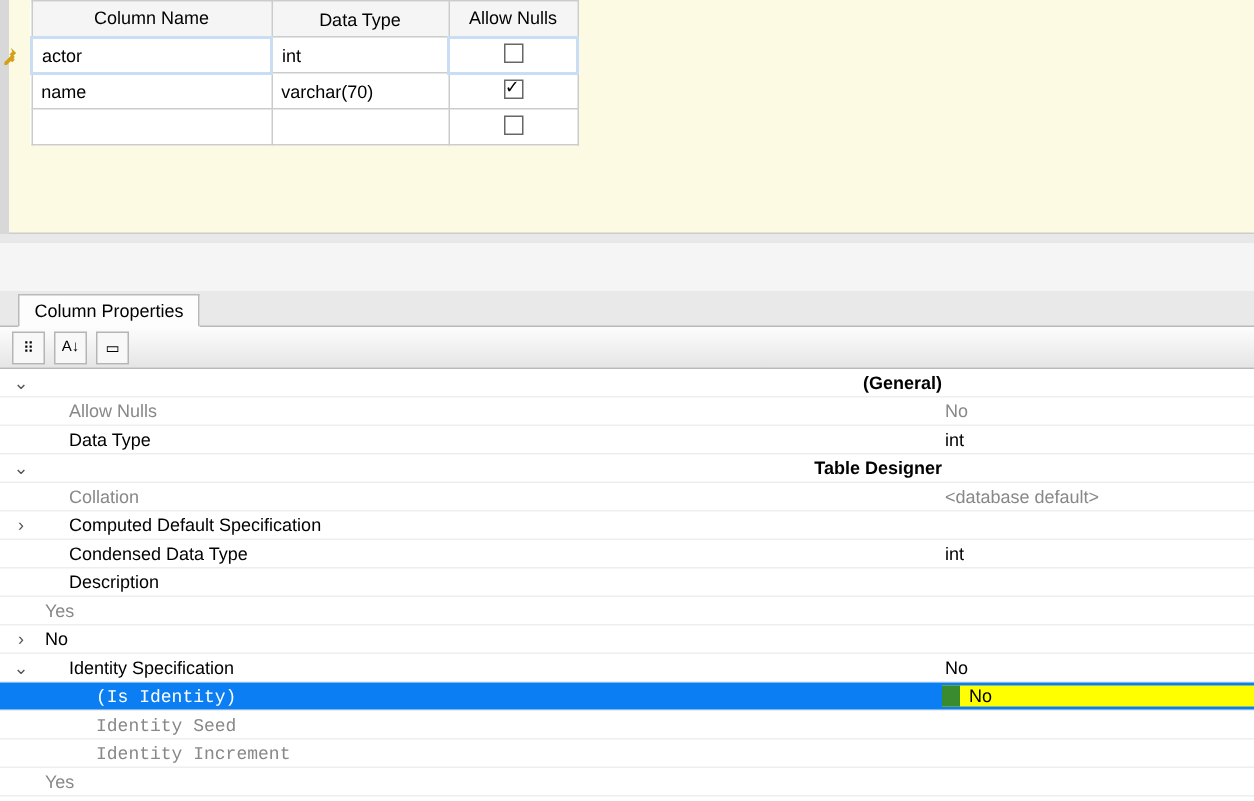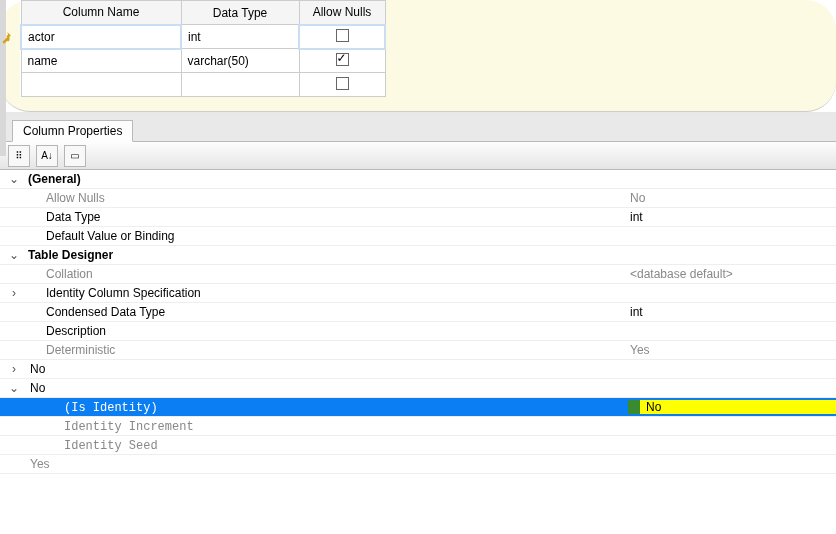--- a/index.html
+++ b/index.html
@@ -1,44 +1,44 @@
 <!DOCTYPE html>
 <html><head>
 <meta charset="utf-8">
 <style>
   * { box-sizing: border-box; font-family: "Segoe UI", Tahoma, sans-serif; font-size: 12px; }
   html, body { margin: 0; padding: 0; width: 836px; height: 534px; background: #fff; overflow: hidden; }
-  .top-pane { height: 112px; background: #fcfae3; position: relative; border-bottom: 1px solid #ccc; border-radius: 30px; }
+  .top-pane { height: 156px; background: #fcfae3; position: relative; border-bottom: 1px solid #ccc; }
   .col-grid { position: absolute; left: 20px; top: 0; border-collapse: collapse; background: #fff; }
   .col-grid th, .col-grid td { border: 1px solid #ccc; height: 24px; padding: 2px 6px; }
   .col-grid th { background: #f5f5f5; font-weight: normal; text-align: center; }
   .col-grid th.colname { width: 160px; }
   .col-grid th.datatype { width: 118px; }
   .col-grid th.allownull { width: 86px; }
   .col-grid td.name-cell { text-align: left; }
   .col-grid td.name-cell.selected { background: #fff; border: 2px solid #c9def5; }
   .col-grid td.type-cell { text-align: left; }
   .col-grid td.check-cell { text-align: center; }
   .col-grid td.check-cell.selected { border: 2px solid #c9def5; }
   .row-indicator { position: absolute; left: 0; top: 26px; width: 18px; height: 24px; display: flex; align-items: center; justify-content: center; }
   .row-indicator svg { width: 14px; height: 14px; }
   .chk { width: 13px; height: 13px; border: 1px solid #666; display: inline-block; position: relative; background: #fff; }
   .chk.checked::after { content: "✓"; position: absolute; top: -3px; left: 0; font-size: 12px; }
   .splitter { height: 6px; background: #e8e8e8; }
   .bottom-pane { height: calc(534px - 156px - 6px); display: flex; flex-direction: column; background: #f5f5f5; }
-  .tab-strip { height: 24px; display: flex; align-items: flex-end; background: #e9e9e9; border-bottom: 1px solid #b9b9b9; padding-left: 12px; }
+  .tab-strip { height: 24px; display: flex; align-items: flex-end; background: #e9e9e9; border-bottom: 1px solid #b9b9b9; padding-left: 12px; margin-top: 32px; }
   .tab { background: #fdfdfd; border: 1px solid #b9b9b9; border-bottom: 1px solid #fdfdfd; padding: 3px 10px; position: relative; top: 1px; }
   .toolbar { height: 28px; background: linear-gradient(#fdfdfd, #e5e5e5); border-bottom: 1px solid #b9b9b9; display: flex; align-items: center; padding-left: 8px; gap: 6px; }
   .tb-btn { width: 22px; height: 22px; border: 1px solid #b5b5b5; background: #f8f8f8; display: flex; align-items: center; justify-content: center; font-size: 10px; }
   .prop-list { overflow-y: auto; background: #fff; flex: 1; }
   .prop-row { display: flex; height: 19px; align-items: center; border-bottom: 1px solid #eee; }
   .prop-row .exp { width: 28px; text-align: center; color: #555; cursor: pointer; user-select: none; }
   .prop-row .label { flex: 0 0 600px; padding-left: 0; }
   .prop-row .val { flex: 1; padding-left: 2px; }
-  .prop-row.group .label { font-weight: bold; }
+  .prop-row.group .label { font-weight: bold; text-align: right; }
   .prop-row.dim .label, .prop-row.dim .val { color: #888; }
   .prop-row.highlight { background: #0a7ef2; color: #fff; }
   .prop-row.highlight .val { background: #ffff00; color: #000; position: relative; }
   .prop-row.highlight .val::before { content: ""; position: absolute; left: 0; top: 0; width: 12px; height: 100%; background: #3a8a2f; }
   .prop-row.highlight .val span { padding-left: 16px; }
   .indent1 { padding-left: 18px !important; display: inline-block; }
   .indent2 { padding-left: 36px !important; display: inline-block; font-family: Liberation Mono, monospace; }
   .sidebar { position: absolute; left: 0; top: 0; width: 6px; height: 156px; background: #d8d8d8; }
 </style>
 </head>
@@ -60,21 +60,21 @@
       </tr>
     </thead>
     <tbody>
       <tr>
         <td class="name-cell selected">actor</td>
         <td class="type-cell">int</td>
         <td class="check-cell selected"><span class="chk"></span></td>
       </tr>
       <tr>
         <td class="name-cell">name</td>
-        <td class="type-cell">varchar(50)</td>
+        <td class="type-cell">varchar(70)</td>
         <td class="check-cell"><span class="chk checked"></span></td>
       </tr>
       <tr>
         <td class="name-cell"></td>
         <td class="type-cell"></td>
         <td class="check-cell"><span class="chk"></span></td>
       </tr>
     </tbody>
   </table>
 </div>
@@ -99,76 +99,71 @@
       <div class="prop-row dim">
         <span class="exp"></span>
         <span class="label"><span class="indent1">Allow Nulls</span></span>
         <span class="val"><span>No</span></span>
       </div>
       <div class="prop-row">
         <span class="exp"></span>
         <span class="label"><span class="indent1">Data Type</span></span>
         <span class="val"><span>int</span></span>
       </div>
-      <div class="prop-row">
-        <span class="exp"></span>
-        <span class="label"><span class="indent1">Default Value or Binding</span></span>
-        <span class="val"><span></span></span>
-      </div>
       <div class="prop-row group">
         <span class="exp">⌄</span>
         <span class="label"><span>Table Designer</span></span>
         <span class="val"><span></span></span>
       </div>
       <div class="prop-row dim">
         <span class="exp"></span>
         <span class="label"><span class="indent1">Collation</span></span>
         <span class="val"><span>&lt;database default&gt;</span></span>
       </div>
       <div class="prop-row">
         <span class="exp">›</span>
-        <span class="label"><span class="indent1">Identity Column Specification</span></span>
+        <span class="label"><span class="indent1">Computed Default Specification</span></span>
         <span class="val"><span></span></span>
       </div>
       <div class="prop-row">
         <span class="exp"></span>
         <span class="label"><span class="indent1">Condensed Data Type</span></span>
         <span class="val"><span>int</span></span>
       </div>
       <div class="prop-row">
         <span class="exp"></span>
         <span class="label"><span class="indent1">Description</span></span>
         <span class="val"><span></span></span>
       </div>
       <div class="prop-row dim">
         <span class="exp"></span>
-        <span class="label"><span class="indent1">Deterministic</span></span>
         <span class="val"><span>Yes</span></span>
       </div>
       <div class="prop-row">
         <span class="exp">›</span>
         <span class="val"><span>No</span></span>
       </div>
       <div class="prop-row">
         <span class="exp">⌄</span>
+        <span class="label"><span class="indent1">Identity Specification</span></span>
         <span class="val"><span>No</span></span>
       </div>
       <div class="prop-row highlight">
         <span class="exp"></span>
         <span class="label"><span class="indent2">(Is Identity)</span></span>
         <span class="val"><span>No</span></span>
       </div>
       <div class="prop-row dim">
         <span class="exp"></span>
-        <span class="label"><span class="indent2">Identity Increment</span></span>
+        <span class="label"><span class="indent2">Identity Seed</span></span>
         <span class="val"><span></span></span>
       </div>
       <div class="prop-row dim">
         <span class="exp"></span>
-        <span class="label"><span class="indent2">Identity Seed</span></span>
+        <span class="label"><span class="indent2">Identity Increment</span></span>
         <span class="val"><span></span></span>
       </div>
       <div class="prop-row dim">
         <span class="exp"></span>
         <span class="val"><span>Yes</span></span>
       </div>
     </div>
 </div>
 
 </body></html>

